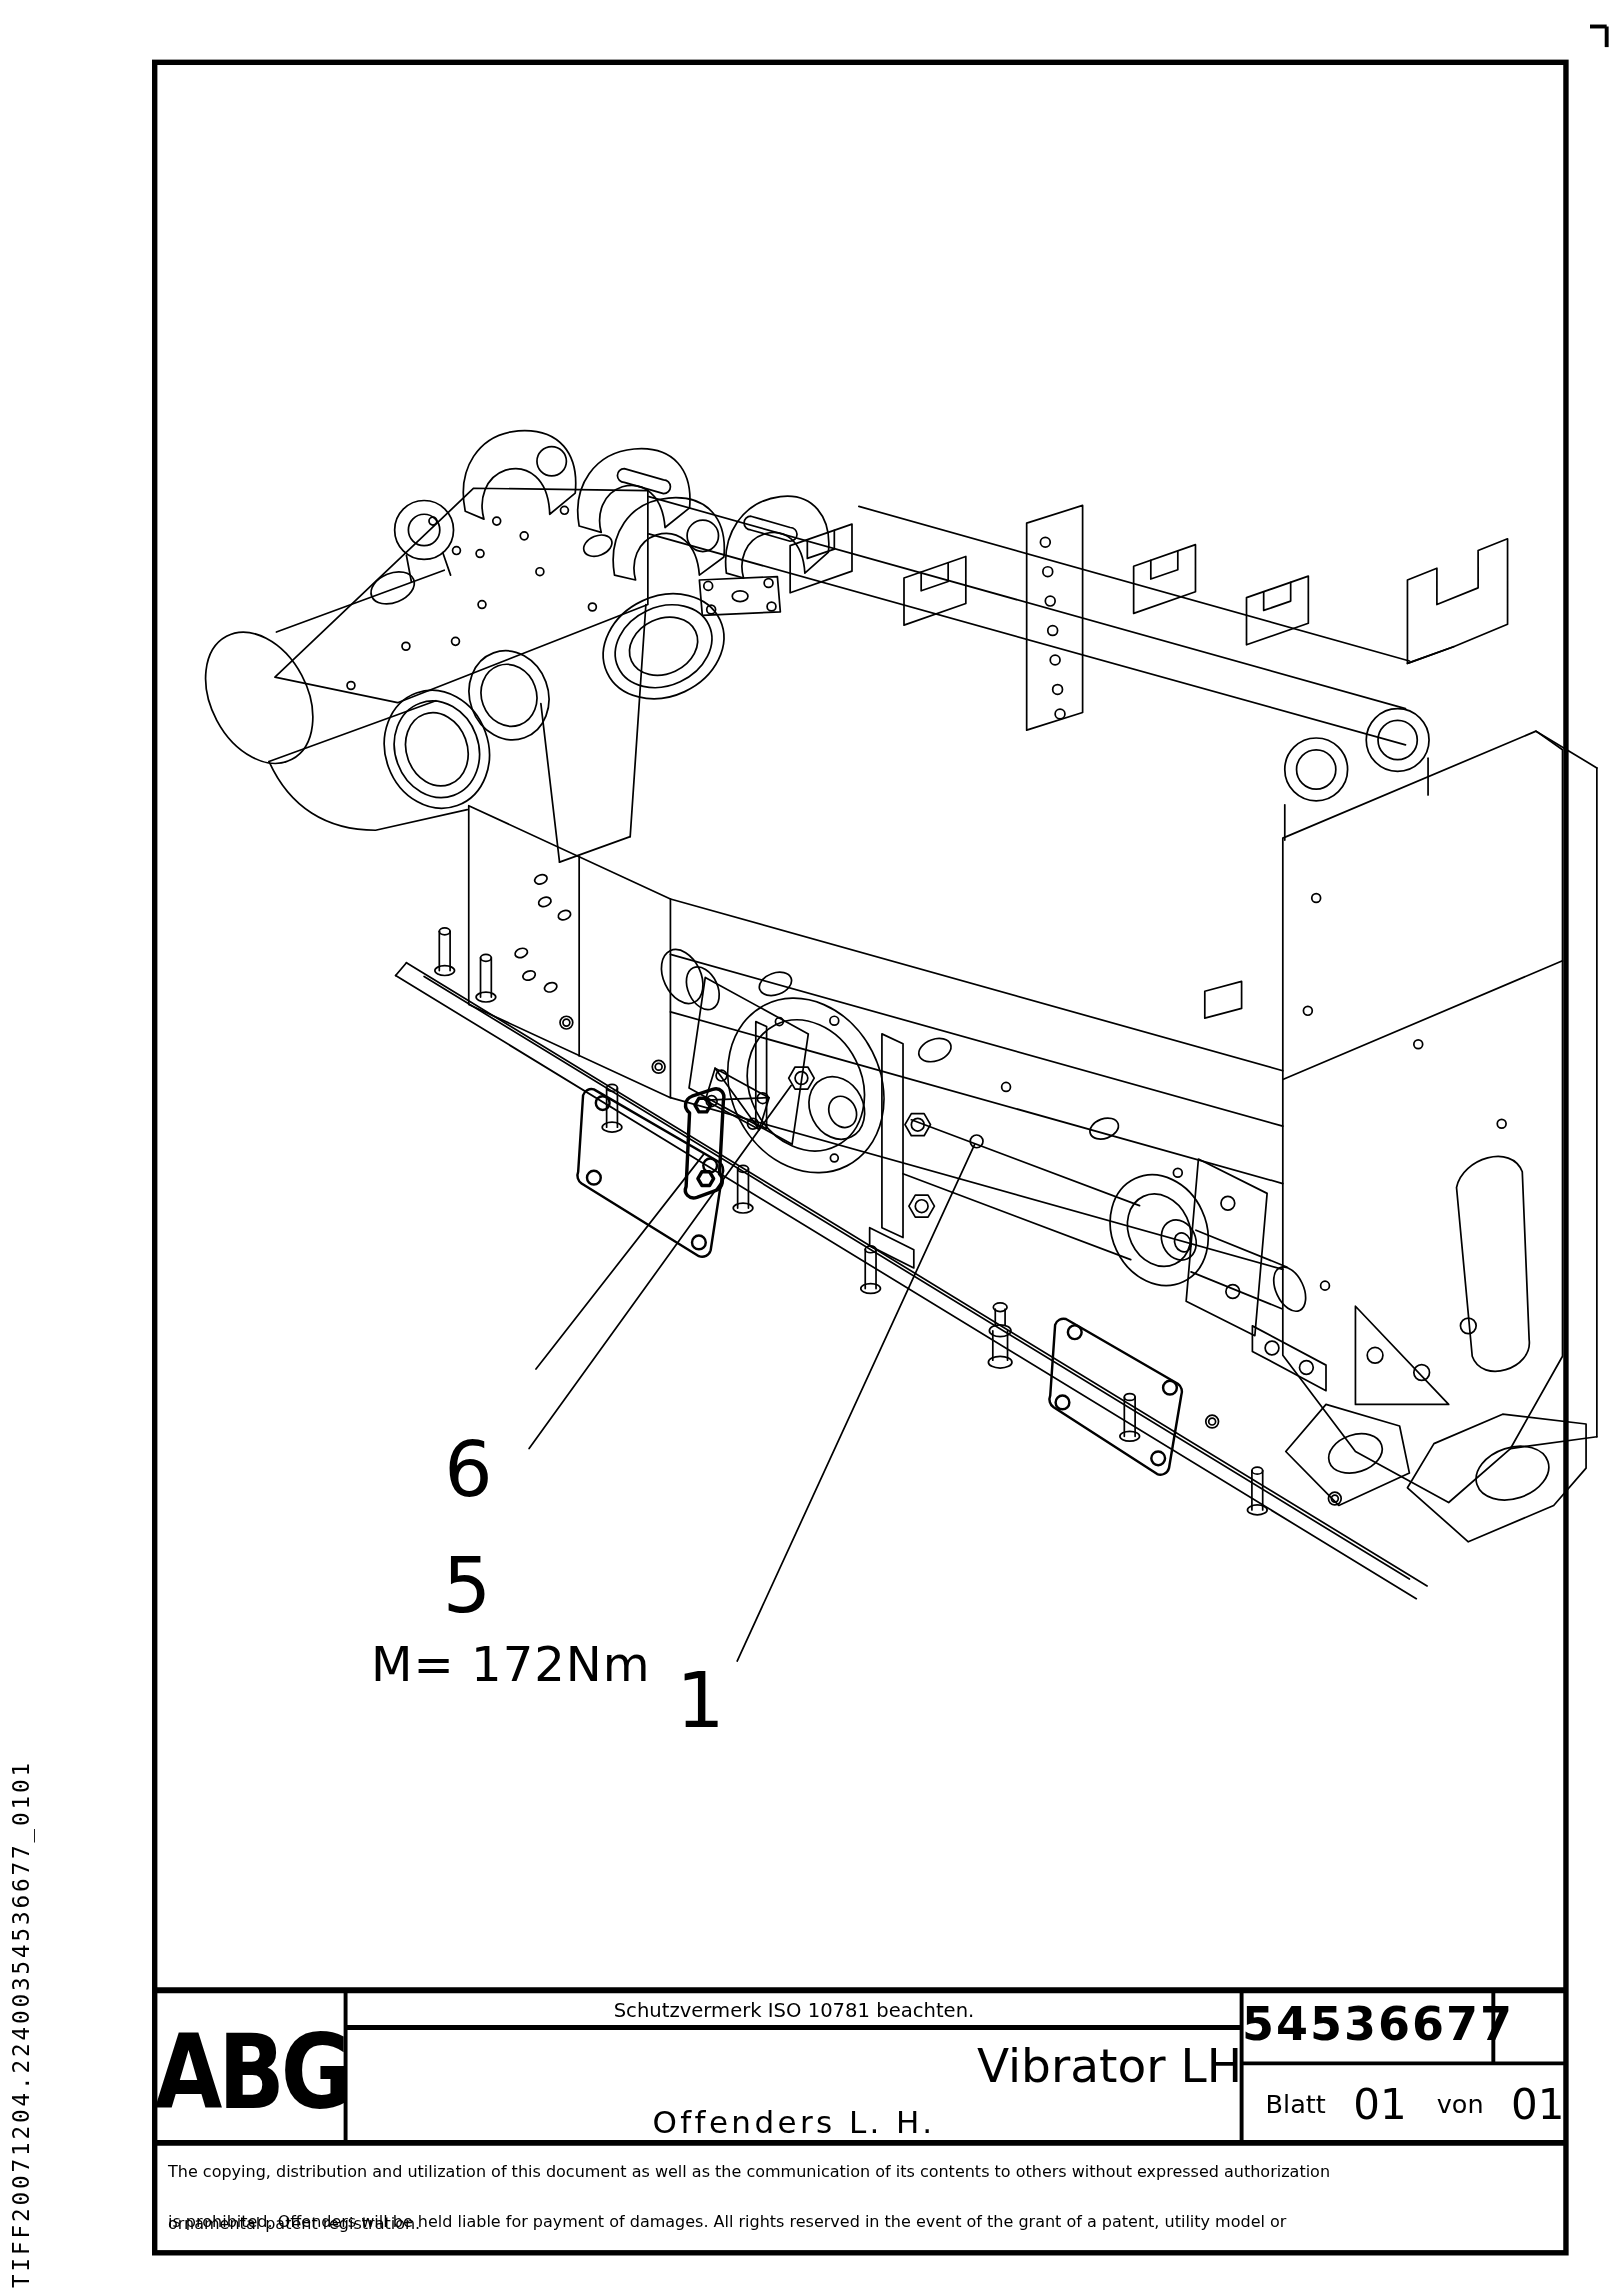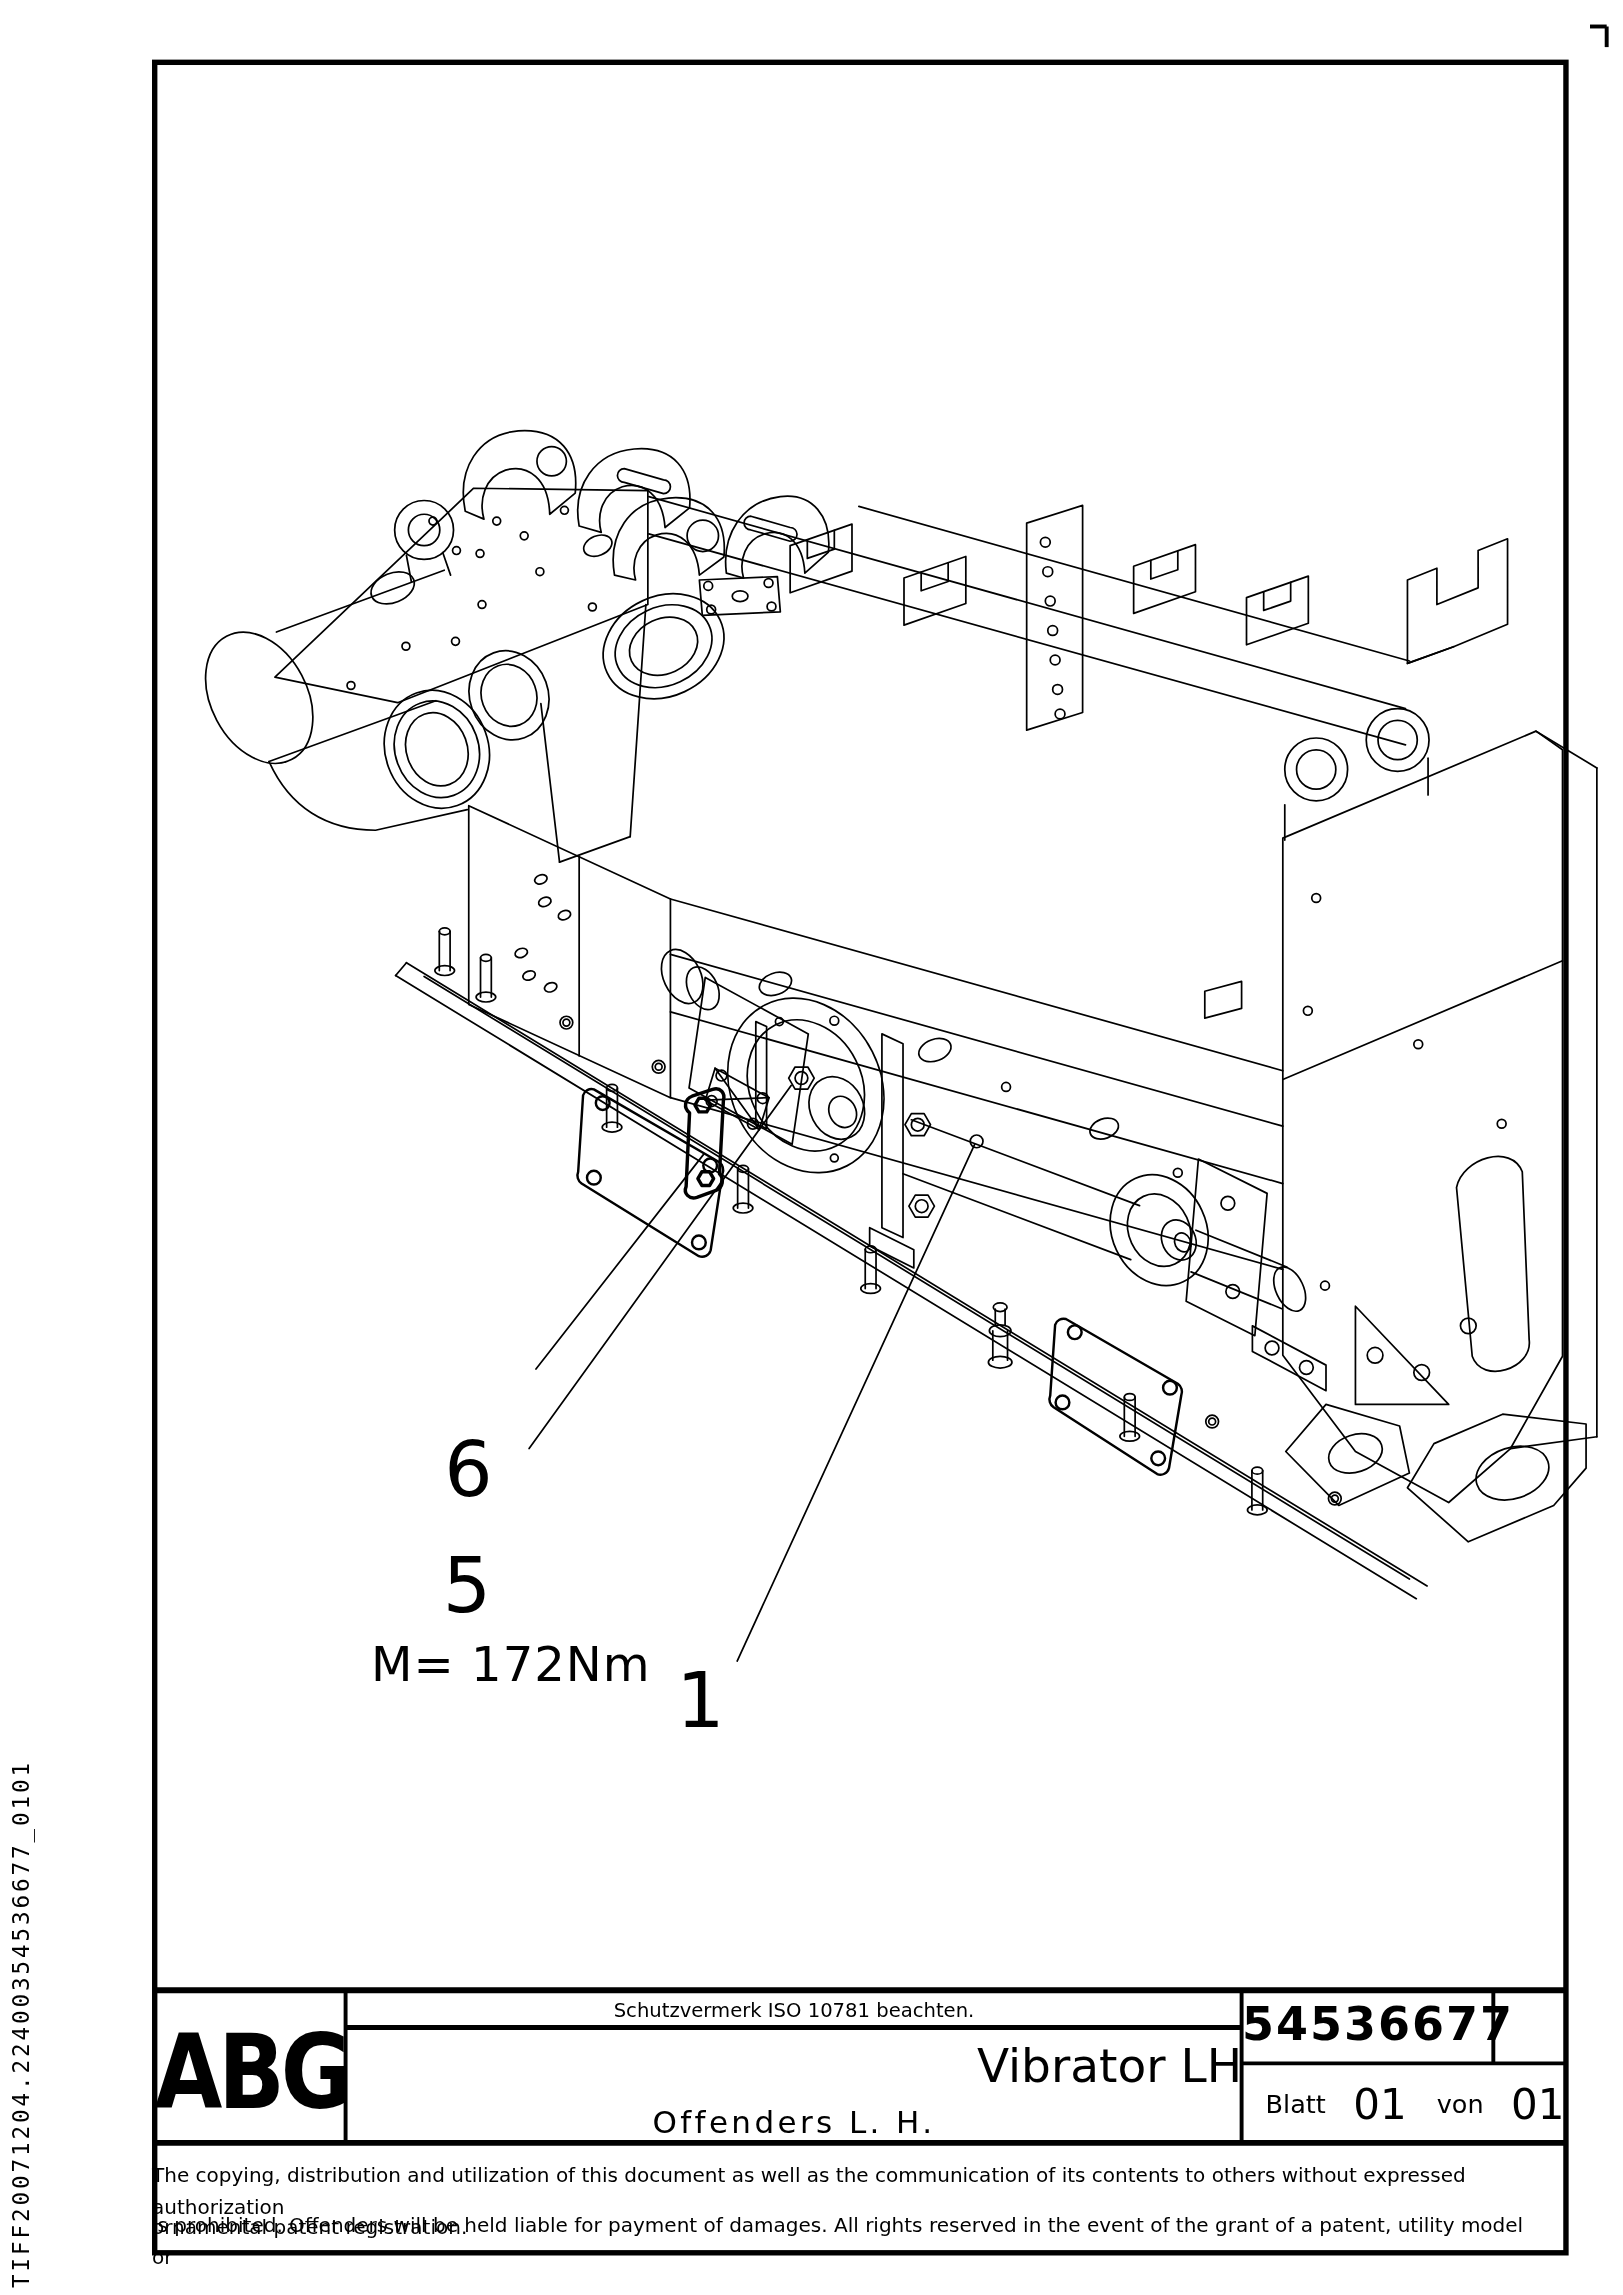--- a/index.html
+++ b/index.html
@@ -19,21 +19,21 @@
   #protection-note{left:346px;top:1994px;width:896px;height:33px;display:flex;align-items:center;justify-content:center;
             font-size:19.6px;}
   #title-primary{left:346px;top:2038px;width:896px;text-align:right;font-size:47px;}
   #title-secondary{left:346px;top:2104px;width:896px;text-align:center;font-size:31px;letter-spacing:3.4px;}
   #doc-number{left:1242px;top:1997px;width:252px;text-align:center;font-size:46px;letter-spacing:2px;font-weight:bold;}
   #sheet-row{left:1242px;top:2064px;width:324px;height:80px;display:flex;align-items:center;}
   #sheet-label{font-size:25.5px;margin-left:23.6px;text-align:right;}
   #sheet-current{font-size:42px;margin-left:27.5px;}
   #sheet-of{font-size:25.5px;margin-left:30px;}
   #sheet-total{font-size:42px;margin-left:27.5px;}
-  .legal-line{left:152px;width:1384px;font-size:20px;line-height:32px;}
+  .legal-line{left:168px;width:1384px;font-size:16px;line-height:26px;}
   #legal-1{top:2159px;} #legal-2{top:2185px;margin-top:24px;} #legal-3{top:2211px;}
 </style>
 </head>
 <body>
 
 <svg id="sheet-svg" class="abs" viewBox="0 0 3307 4677">
 
   <g stroke="#000" fill="none">
     <rect x="315" y="127" width="2876" height="4464" stroke-width="11"></rect>
 

